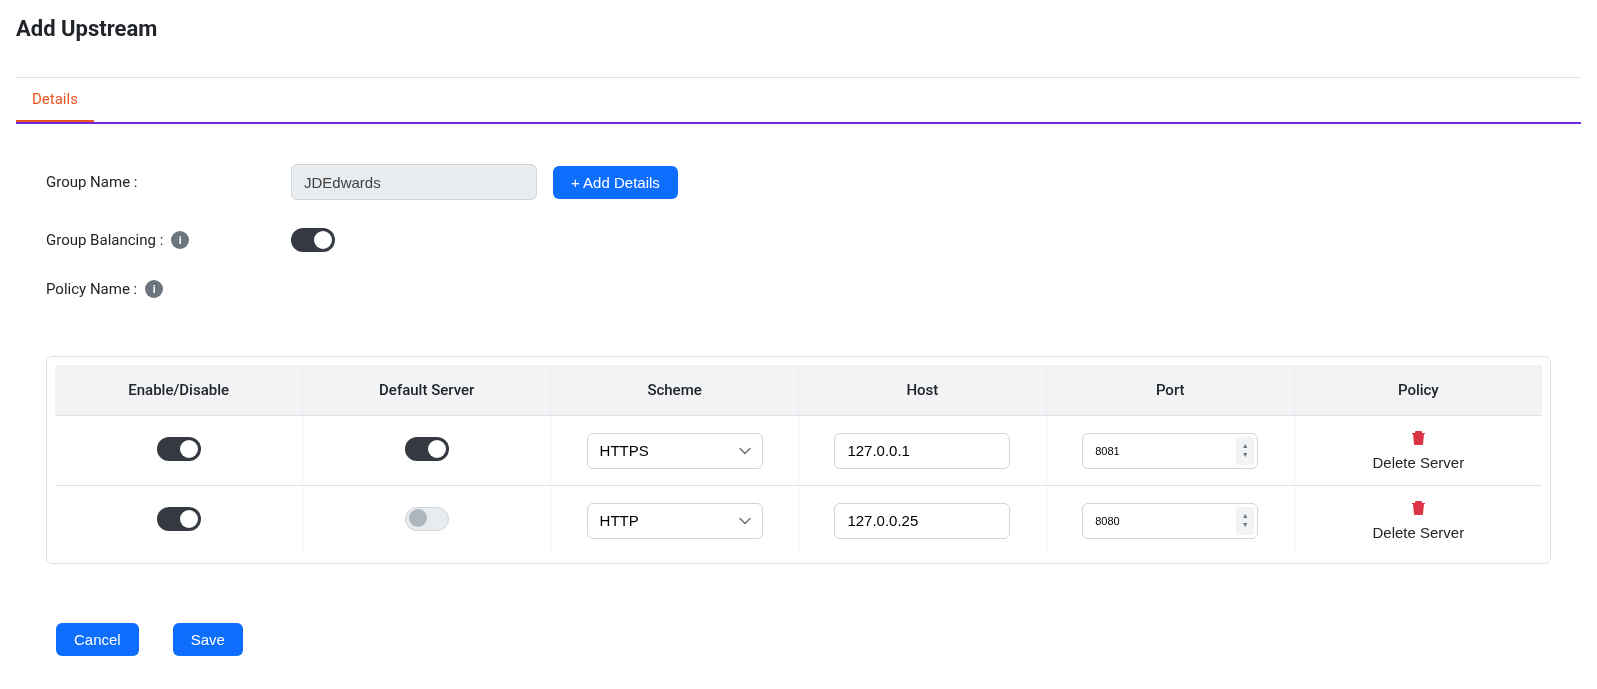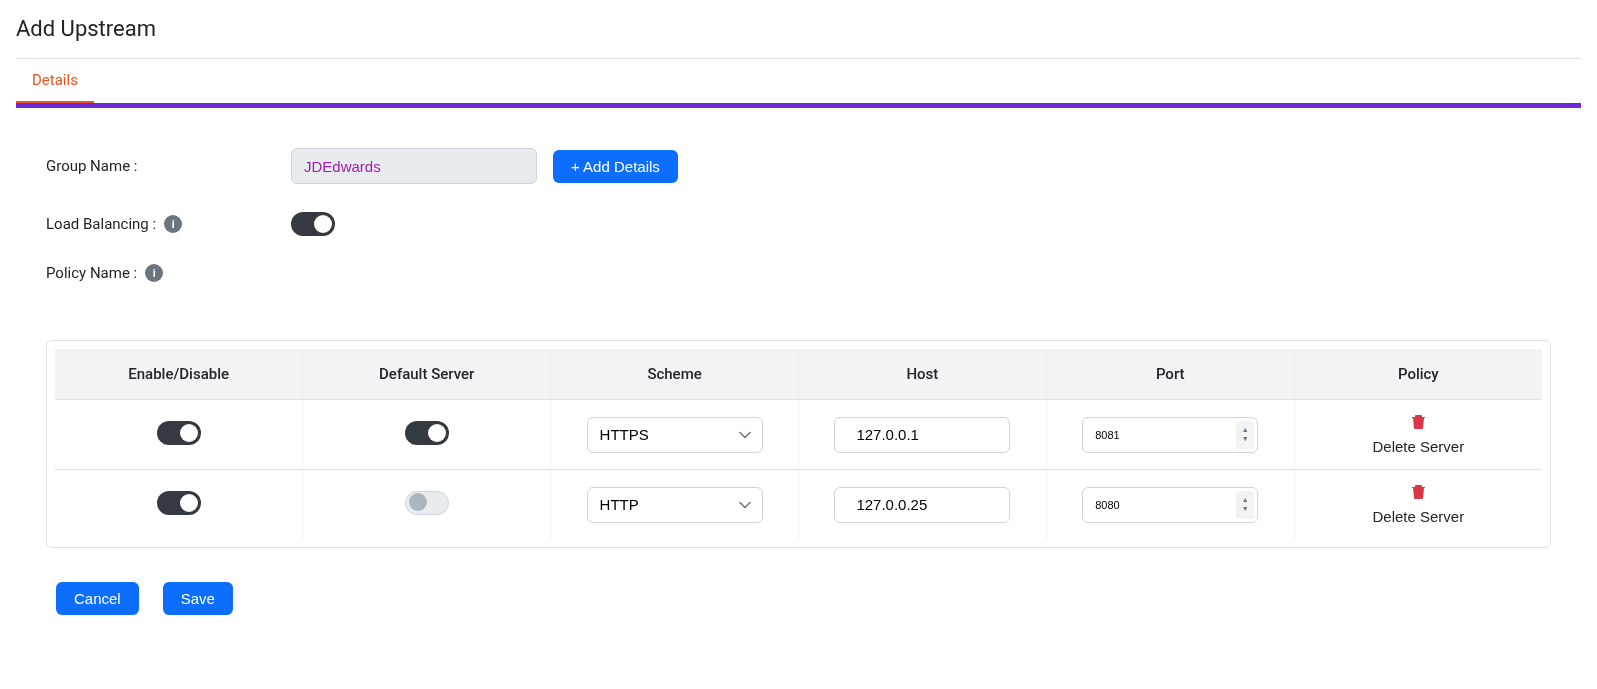--- a/index.html
+++ b/index.html
@@ -8,30 +8,30 @@
       padding: 0;
     }
     body {
       font-family: -apple-system, BlinkMacSystemFont, "Segoe UI", Roboto, "Helvetica Neue", Arial, sans-serif;
       background: #ffffff;
       padding: 16px;
       color: #212529;
     }
     .page-title {
       font-size: 22px;
-      font-weight: 400;
+      font-weight: 700;
       color: #212529;
-      margin-bottom: 17px;
+      margin-bottom: 36px;
     }
     .divider {
       border-bottom: 1px solid #dee2e6;
       margin-bottom: 0;
     }
     .tabs {
-      border-bottom: 5px solid #6d28d9;
+      border-bottom: 2px solid #6d28d9;
       display: flex;
     }
     .tab {
       padding: 12px 16px;
       font-size: 15px;
       cursor: pointer;
       border-bottom: 2px solid transparent;
     }
     .tab.active {
       color: #e95420;
@@ -71,21 +71,21 @@
     .text-input {
       width: 246px;
       height: 36px;
       padding: 0 12px;
       border: 1px solid #ced4da;
       border-radius: 6px;
       font-size: 15px;
     }
     .text-input:disabled {
       background: #e9ecef;
-      color: #a21caf;
+      color: #404040;
     }
     .btn {
       padding: 8px 18px;
       border-radius: 6px;
       font-size: 15px;
       border: none;
       cursor: pointer;
     }
     .btn-primary {
       background: #0d6efd;
@@ -151,21 +151,21 @@
       right: 12px;
       top: 50%;
       transform: translateY(-50%);
       pointer-events: none;
       color: #6c757d;
       font-size: 12px;
     }
     .table-wrap {
       border: 1px solid #dee2e6;
       border-radius: 6px;
-      margin: 10px 30px 14px 30px;
+      margin: 10px 30px 39px 30px;
       padding: 8px;
       background: #fff;
     }
     table {
       width: 100%;
       border-collapse: collapse;
     }
     thead tr {
       background: #f1f3f5;
     }
@@ -191,21 +191,21 @@
     }
     td:last-child {
       border-right: none;
     }
     .cell-select {
       width: 176px;
     }
     .cell-text {
       width: 176px;
       height: 36px;
-      padding: 0 21px;
+      padding: 0 12px;
       border: 1px solid #ced4da;
       border-radius: 6px;
       font-size: 15px;
     }
     .cell-number-wrap {
       position: relative;
       display: inline-block;
     }
     .cell-number {
       width: 176px;
@@ -244,21 +244,21 @@
       font-size: 15px;
       color: #212529;
       flex-direction: column;
     }
     .trash-icon {
       color: #dc3545;
     }
     .actions {
       padding: 20px 0 20px 40px;
       display: flex;
-      gap: 24px;
+      gap: 34px;
     }
     .col-enable { width: 16%; }
     .col-default { width: 16%; }
     .col-scheme { width: 16%; }
     .col-host { width: 16%; }
     .col-port { width: 16%; }
     .col-action { width: 16%; }
   </style>
 </head>
 <body>
@@ -273,21 +273,21 @@
 <div class="form-section">
 
   <div class="form-row">
     <div class="form-label">Group Name :</div>
     <input class="text-input" type="text" disabled="" value="JDEdwards" style="">
     <button class="btn btn-primary btn-add-server">+ Add Details</button>
   </div>
 
   <div class="form-row">
     <div class="form-label">
-      <span>Load Balancing :</span>
+      <span>Group Balancing :</span>
       <span class="info-icon">i</span>
     </div>
     <div class="toggle on">
       <div class="toggle-track"></div>
       <div class="toggle-thumb"></div>
     </div>
   </div>
 
   <div class="form-row">
     <div class="form-label">

